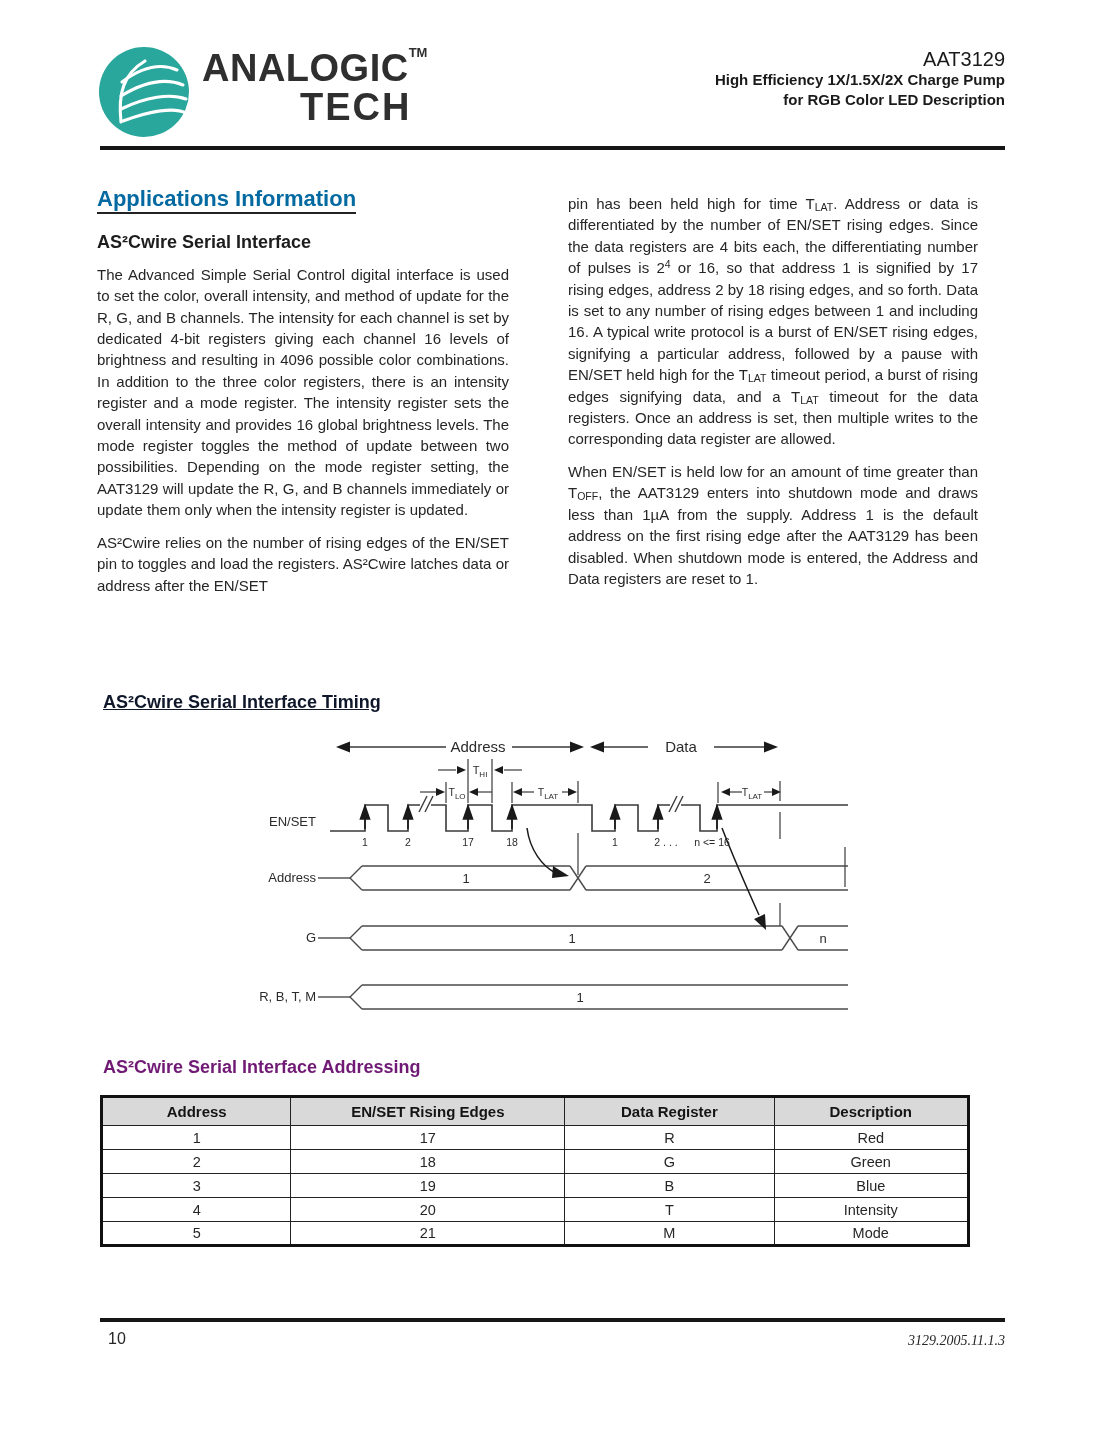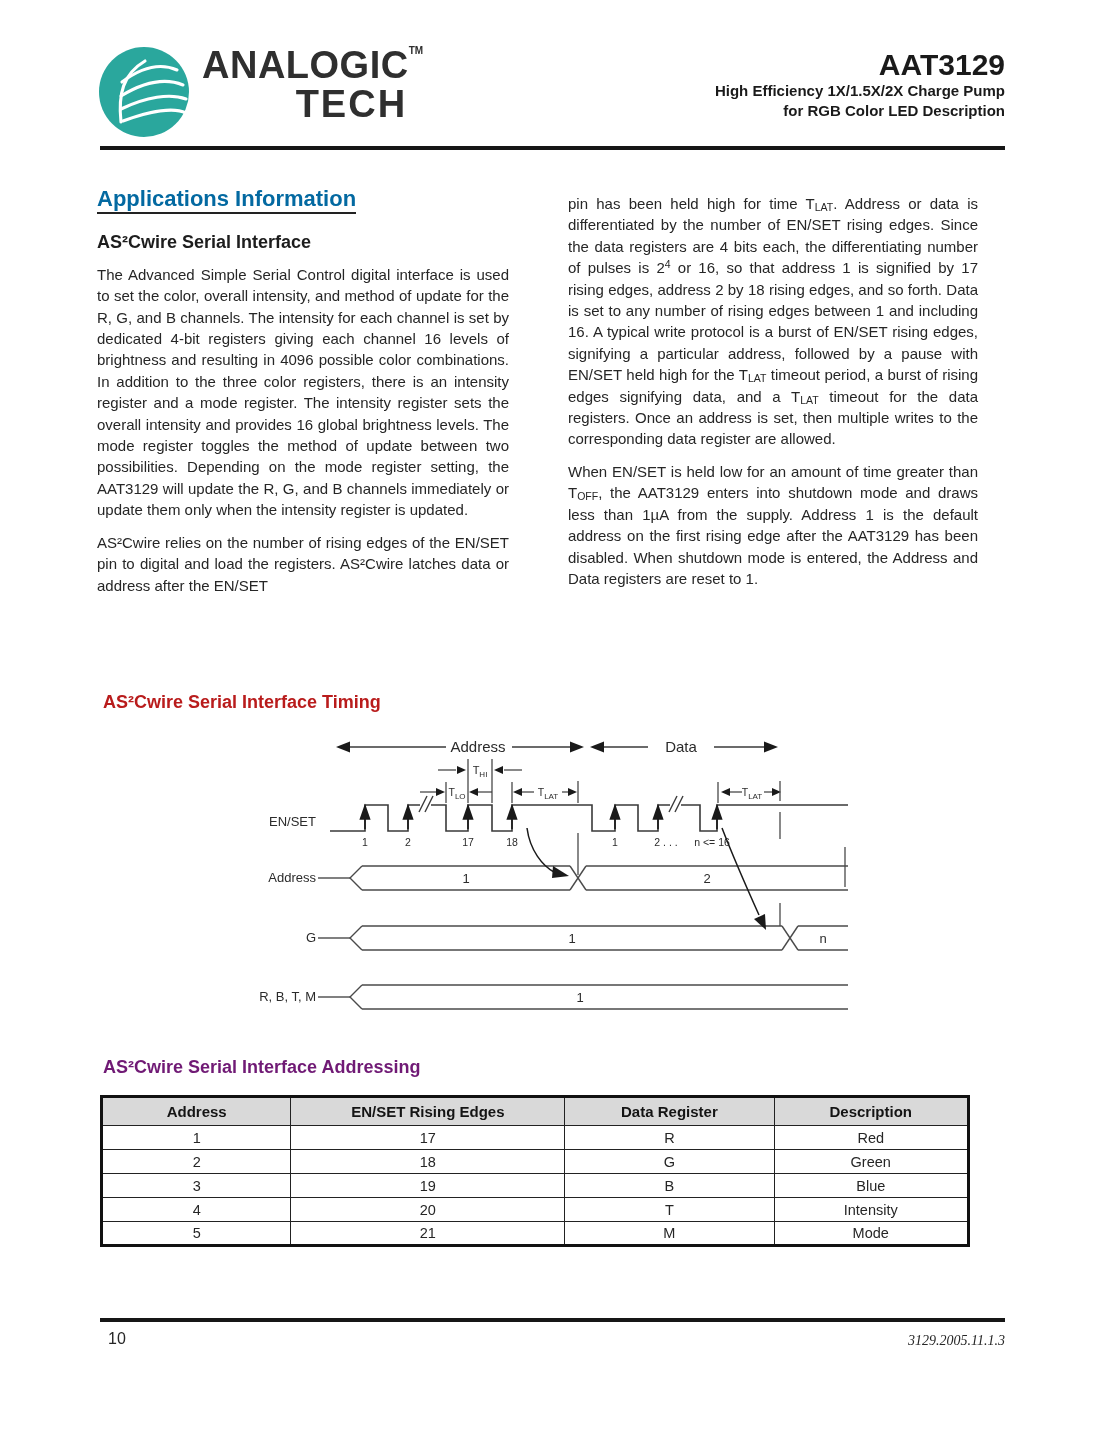--- a/index.html
+++ b/index.html
@@ -12,38 +12,38 @@
   .page{
     position:relative;width:1105px;height:1430px;margin:0 auto;
     background:#ffffff;color:var(--text);
     font-family:"Liberation Sans","DejaVu Sans",sans-serif;
     overflow:hidden;
   }
   
   .logo{position:absolute;left:98px;top:46px;display:flex;align-items:flex-start;}
   .logo-text{margin-left:12px;line-height:1;color:#2f2f2f;}
   .logo-line1{font-size:38px;font-weight:bold;letter-spacing:.5px;white-space:nowrap;}
-  .logo-tm{font-size:10px;vertical-align:24px;letter-spacing:0;font-weight:bold;text-align:right;}
+  .logo-tm{font-size:13px;vertical-align:24px;letter-spacing:0;font-weight:bold;text-align:right;}
   .logo-line2{font-size:38px;font-weight:bold;letter-spacing:2px;text-align:right;padding-right:16px;margin-top:1px;}
   .header-right{position:absolute;right:100px;top:48px;text-align:right;color:#1a1a1a;}
-  .part-number{font-size:30px;font-weight:bold;line-height:1.1;}
+  .part-number{font-size:20px;font-weight:normal;line-height:1.1;}
   .subtitle{font-size:15px;font-weight:bold;line-height:1.32;}
   .header-rule{position:absolute;left:100px;right:100px;top:146px;height:4px;background:#161616;}
   
   .col{position:absolute;top:188px;width:412px;font-size:15px;line-height:21.4px;text-align:justify;}
   .col-left{left:97px;}
   .col-right{left:568px;width:410px;padding-top:5px;}
   .col p{margin-bottom:11px;}
   sub,sup{line-height:0;font-size:.7em;}
   sub{vertical-align:-.2em;}
   sup{vertical-align:.5em;}
   .h1{font-size:22px;font-weight:bold;border-bottom:2.5px solid #222;display:inline-block;padding-bottom:3px;margin-bottom:18px;color:#0369a1;}
   .h2{font-size:18px;font-weight:bold;margin-bottom:10px;color:#1d1d1d;}
   
-  .timing-heading{position:absolute;left:103px;top:692px;font-size:18px;font-weight:bold;color:#b91c1c;}
+  .timing-heading{position:absolute;left:103px;top:692px;font-size:18px;font-weight:bold;color:#0f172a;text-decoration:underline;}
   .addressing-heading{position:absolute;left:103px;top:1057px;font-size:18px;font-weight:bold;color:#701a75;}
   
   .diagram{position:absolute;left:0;top:735px;width:1105px;height:302px;}
   .diagram svg{display:block;}
   .dg-text{fill:#2b2b2b;font-family:"Liberation Sans","DejaVu Sans",sans-serif;}
   
   .table-wrap{position:absolute;left:100px;top:1095px;width:870px;}
   table{border-collapse:collapse;width:870px;border:3px solid #111;}
   th,td{border:1.6px solid #222;text-align:center;}
   th{background:var(--table-header-bg);font-size:15px;font-weight:bold;height:29px;color:#141414;}
@@ -80,21 +80,21 @@
     <div class="subtitle">High Efficiency 1X/1.5X/2X Charge Pump</div>
     <div class="subtitle">for RGB Color LED Description</div>
   </div>
 
   <div class="header-rule"></div>
 
   <div class="col col-left">
     <div class="h1">Applications Information</div>
     <div class="h2">AS²Cwire Serial Interface</div>
     <p>The Advanced Simple Serial Control digital interface is used to set the color, overall intensity, and method of update for the R, G, and B channels. The intensity for each channel is set by dedicated 4-bit registers giving each channel 16 levels of brightness and resulting in 4096 possible color combinations. In addition to the three color registers, there is an intensity register and a mode register. The intensity register sets the overall intensity and provides 16 global brightness levels. The mode register toggles the method of update between two possibilities. Depending on the mode register setting, the AAT3129 will update the R, G, and B channels immediately or update them only when the intensity register is updated.</p>
-    <p>AS²Cwire relies on the number of rising edges of the EN/SET pin to digital and load the registers. AS²Cwire latches data or address after the EN/SET</p>
+    <p>AS²Cwire relies on the number of rising edges of the EN/SET pin to toggles and load the registers. AS²Cwire latches data or address after the EN/SET</p>
   </div>
 
   <div class="col col-right">
     <p>pin has been held high for time T<sub>LAT</sub>. Address or data is differentiated by the number of EN/SET rising edges. Since the data registers are 4 bits each, the differentiating number of pulses is 2<sup>4</sup> or 16, so that address 1 is signified by 17 rising edges, address 2 by 18 rising edges, and so forth. Data is set to any number of rising edges between 1 and including 16. A typical write protocol is a burst of EN/SET rising edges, signifying a particular address, followed by a pause with EN/SET held high for the T<sub>LAT</sub> timeout period, a burst of rising edges signifying data, and a T<sub>LAT</sub> timeout for the data registers. Once an address is set, then multiple writes to the corresponding data register are allowed.</p>
     <p>When EN/SET is held low for an amount of time greater than T<sub>OFF</sub>, the AAT3129 enters into shutdown mode and draws less than 1µA from the supply. Address 1 is the default address on the first rising edge after the AAT3129 has been disabled. When shutdown mode is entered, the Address and Data registers are reset to 1.</p>
   </div>
 
   <div class="timing-heading">AS²Cwire Serial Interface Timing</div>
 
   <div class="diagram">

